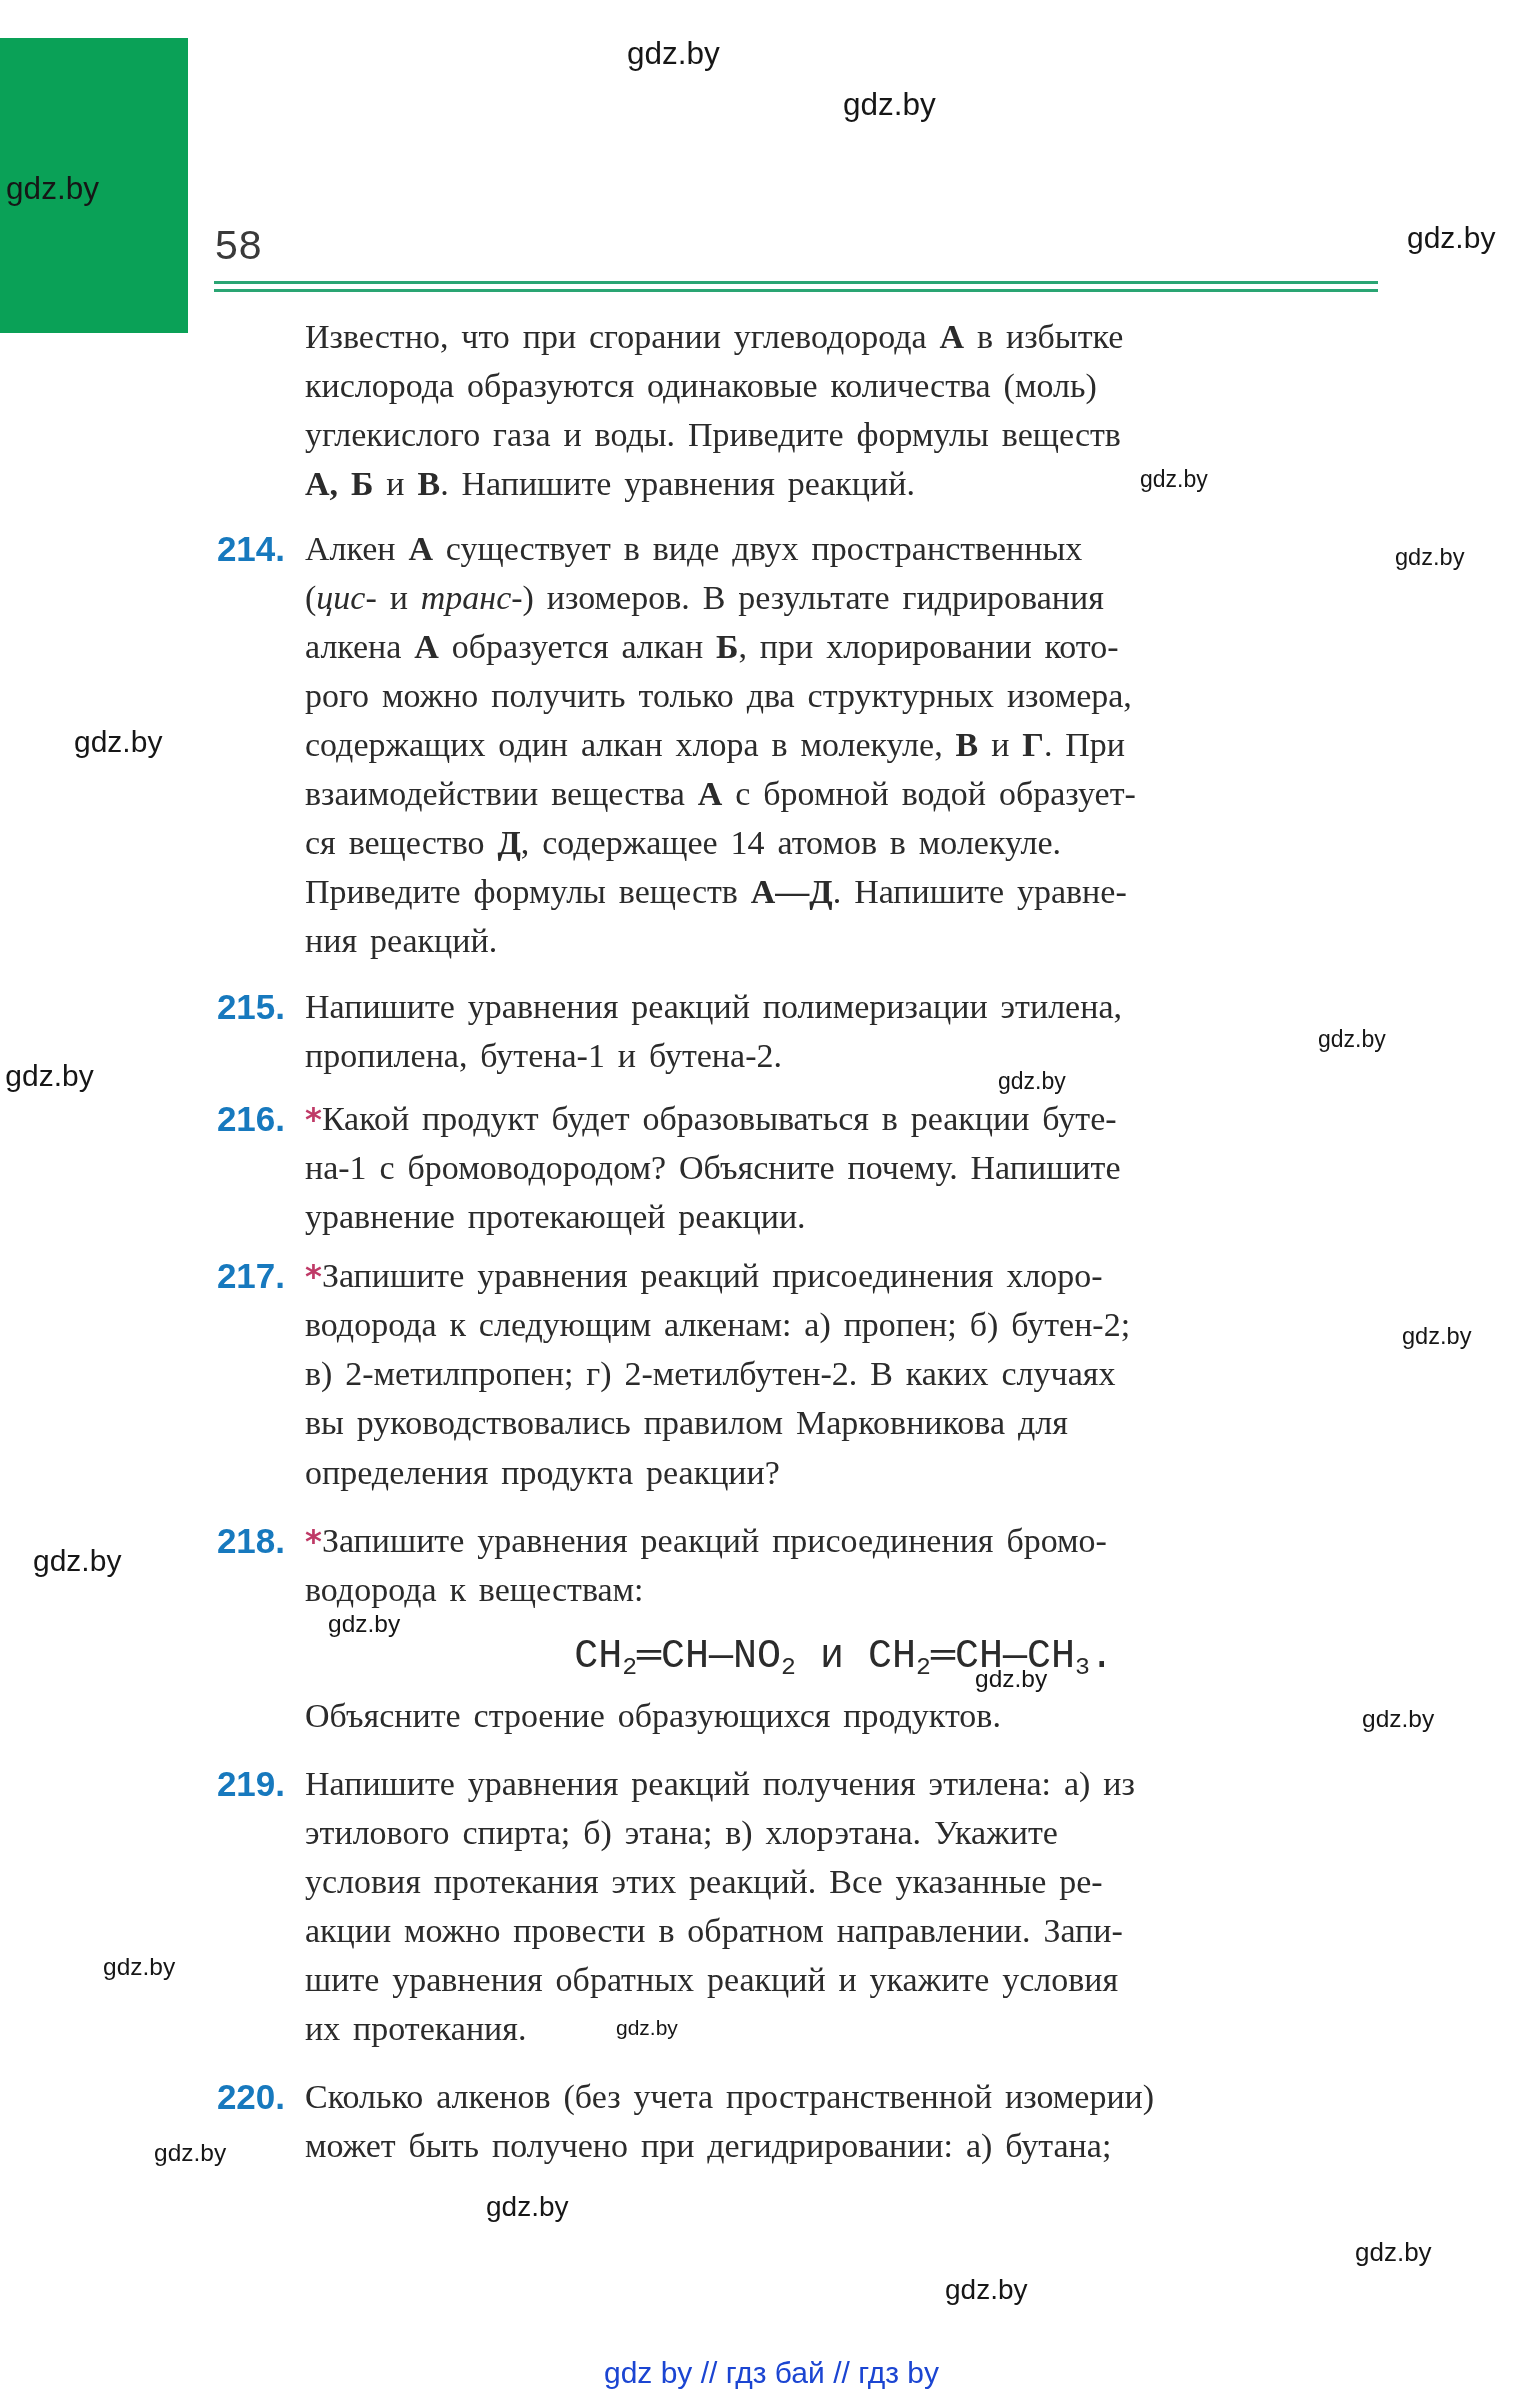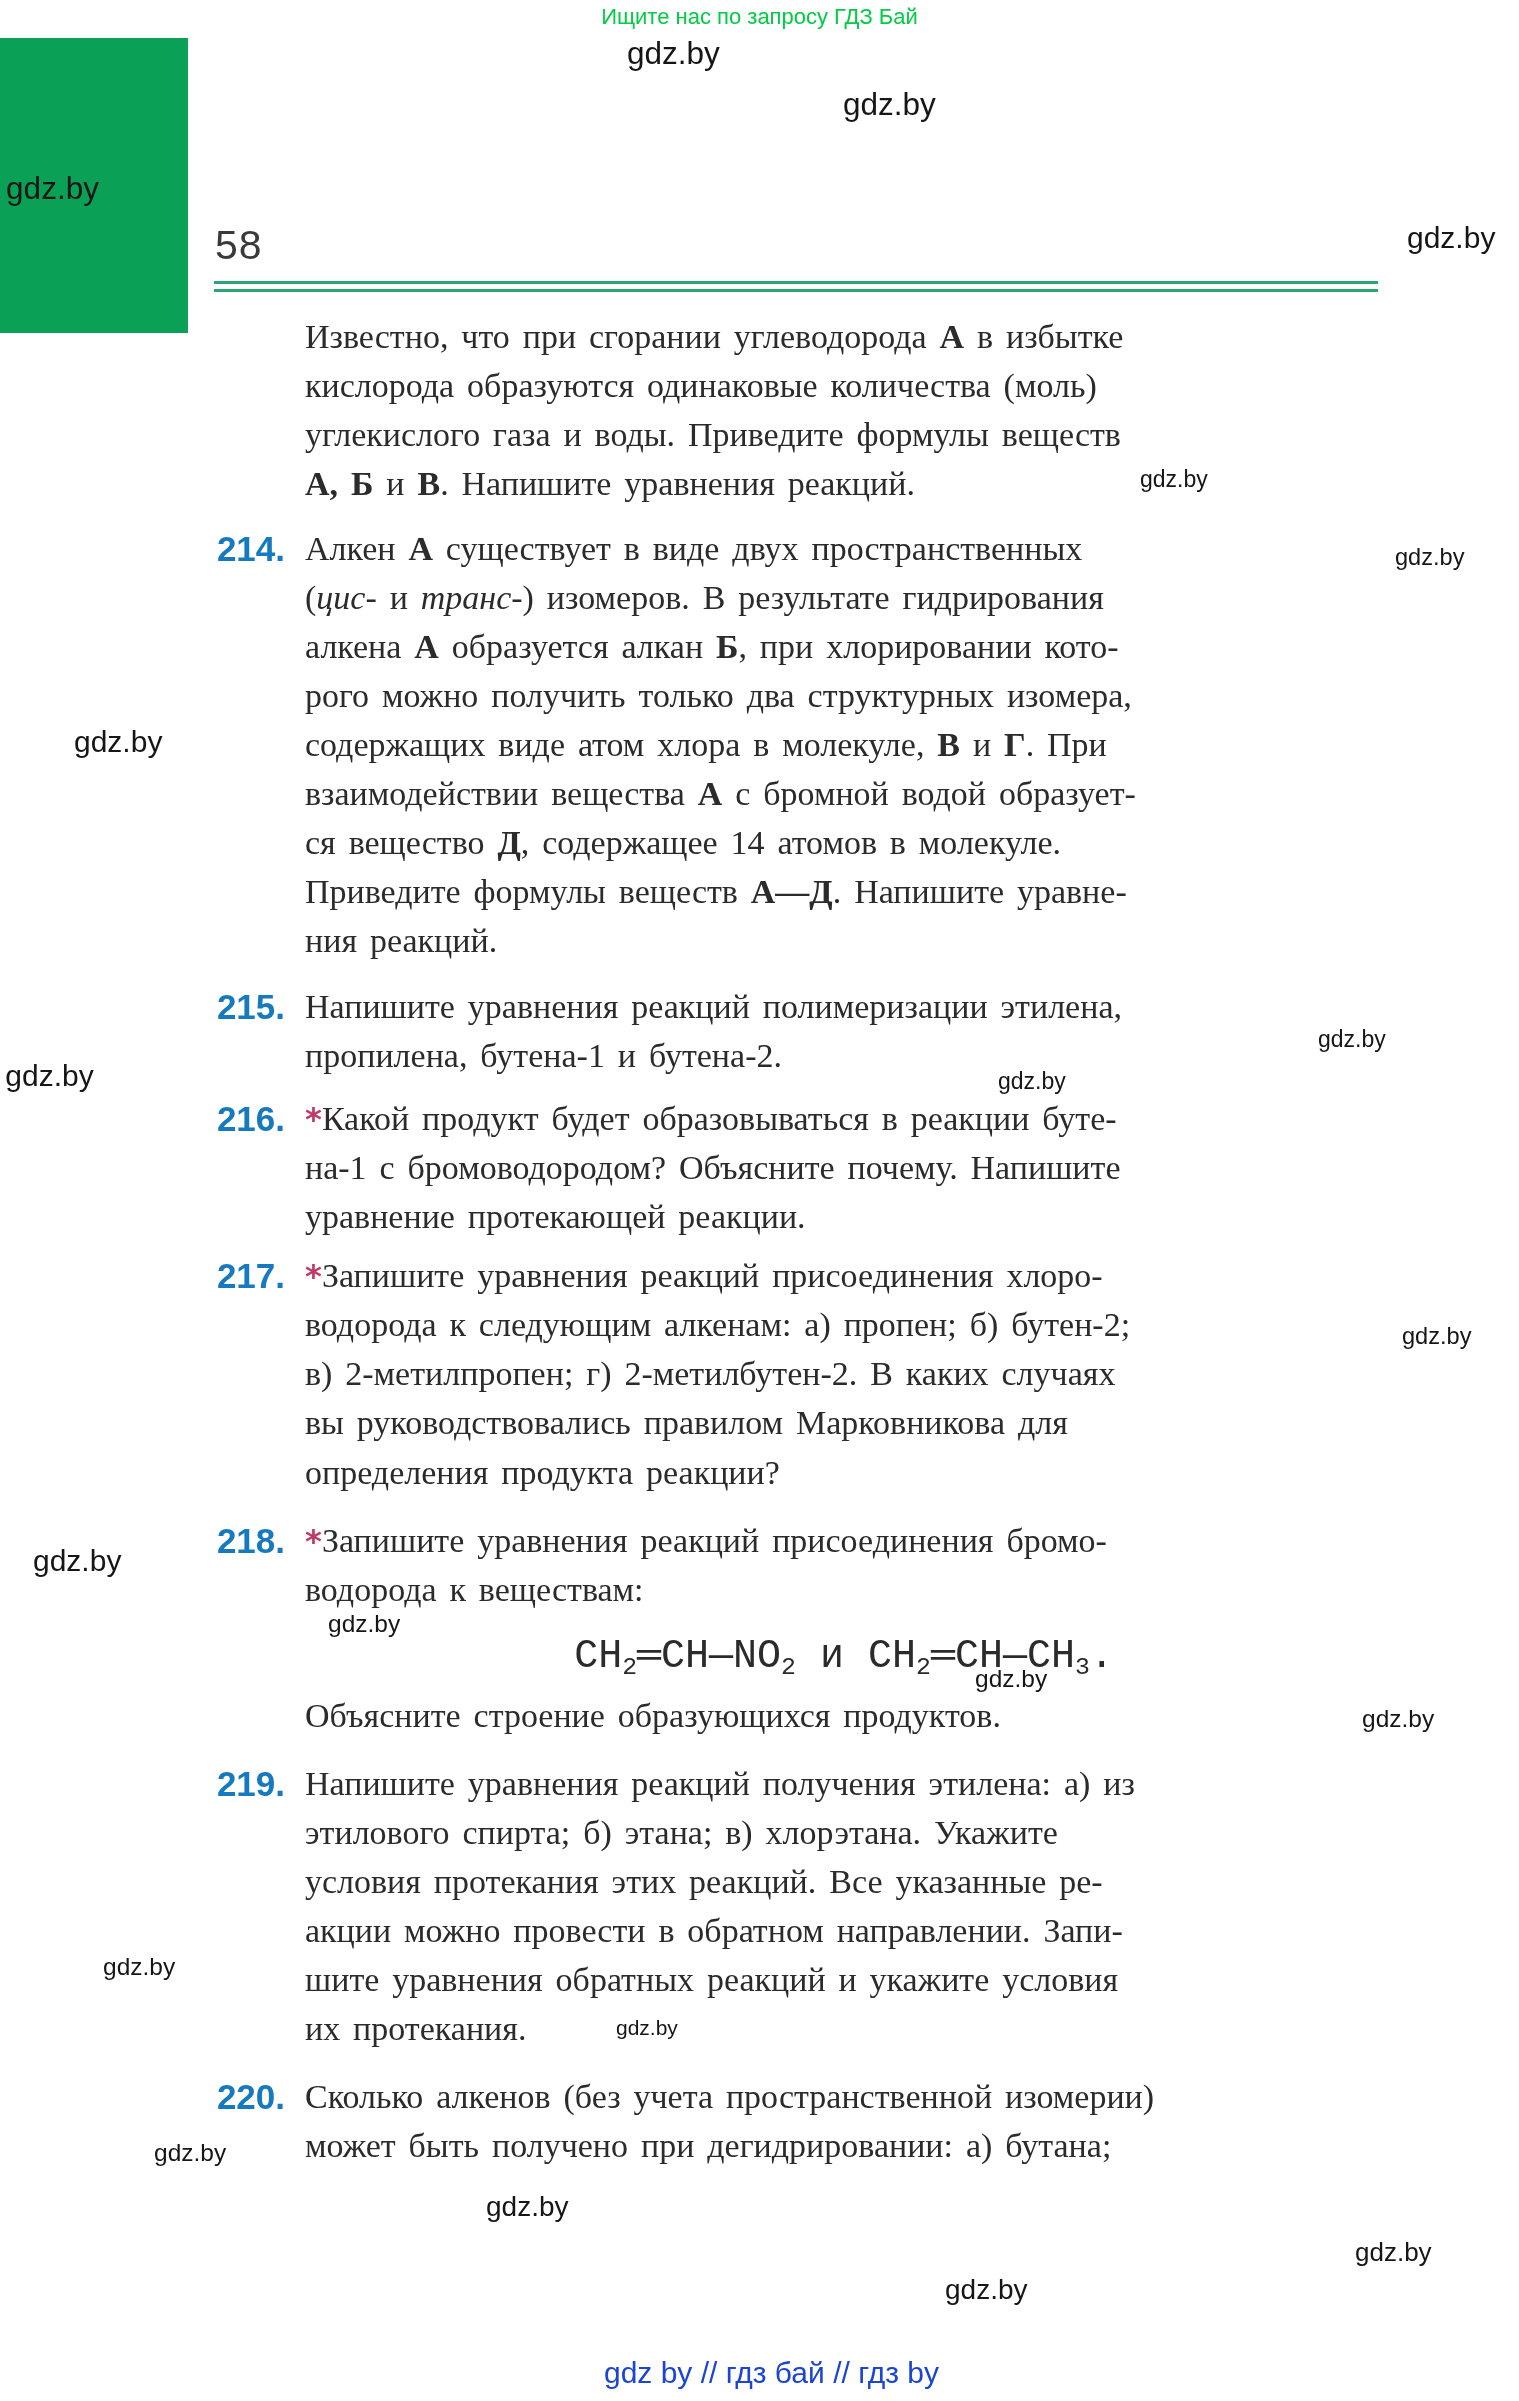--- a/index.html
+++ b/index.html
@@ -41,37 +41,36 @@
   #copyright{left:0; top:2232px; width:100%; text-align:center;
     font-family:"Liberation Sans",sans-serif; font-size:41px; color:var(--pink);}
   #footer-links{left:12px; top:2356px; width:100%; text-align:center;
     font-family:Liberation Sans, sans-serif; font-size:30px; font-weight:500;
     color:var(--link);}
 </style>
 </head>
 <body>
 
 <div id="page">
-  <div class="abs" id="promo">Ищите нас по запросу ГДЗ Бай</div>
   <div class="abs" id="green-banner"></div>
   <div class="abs" id="page-num">58</div>
   <div class="abs rule" style="top:281px"></div>
   <div class="abs rule" style="top:289px"></div>
 
   <div id="content">
       <div class="abs tline" style="top: 312px;"><span>Известно, что при сгорании углеводорода </span><span class="b">А</span><span> в избытке</span></div>
       <div class="abs tline" style="top: 361px;"><span>кислорода образуются одинаковые количества (моль)</span></div>
       <div class="abs tline" style="top: 410px;"><span>углекислого газа и воды. Приведите формулы веществ</span></div>
       <div class="abs tline" style="top: 459px;"><span class="b">А, Б</span><span> и </span><span class="b">В</span><span>. Напишите уравнения реакций.</span></div>
       <div class="abs pnum" style="top: 524px;">214.</div>
       <div class="abs tline" style="top: 524px;"><span>Алкен </span><span class="b">А</span><span> существует в виде двух пространственных</span></div>
       <div class="abs tline" style="top: 573px;"><span>(</span><span class="i">цис-</span><span> и </span><span class="i">транс-</span><span>) изомеров. В результате гидрирования</span></div>
       <div class="abs tline" style="top: 622px;"><span>алкена </span><span class="b">А</span><span> образуется алкан </span><span class="b">Б</span><span>, при хлорировании кото-</span></div>
       <div class="abs tline" style="top: 671px; text-align: center;"><span>рого можно получить только два структурных изомера,</span></div>
-      <div class="abs tline" style="top: 720px;"><span>содержащих виде атом хлора в молекуле, </span><span class="b">В</span><span> и </span><span class="b">Г</span><span>. При</span></div>
+      <div class="abs tline" style="top: 720px;"><span>содержащих один алкан хлора в молекуле, </span><span class="b">В</span><span> и </span><span class="b">Г</span><span>. При</span></div>
       <div class="abs tline" style="top: 769px;"><span>взаимодействии вещества </span><span class="b">А</span><span> с бромной водой образует-</span></div>
       <div class="abs tline" style="top: 818px;"><span>ся вещество </span><span class="b">Д</span><span>, содержащее 14 атомов в молекуле.</span></div>
       <div class="abs tline" style="top: 867px;"><span>Приведите формулы веществ </span><span class="b">А—Д</span><span>. Напишите уравне-</span></div>
       <div class="abs tline" style="top: 916px;"><span>ния реакций.</span></div>
       <div class="abs pnum" style="top: 982px;">215.</div>
       <div class="abs tline" style="top: 982px;"><span>Напишите уравнения реакций полимеризации этилена,</span></div>
       <div class="abs tline" style="top: 1031px;"><span>пропилена, бутена-1 и бутена-2.</span></div>
       <div class="abs pnum" style="top: 1094px;">216.</div>
       <div class="abs tline" style="top: 1094px;"><span class="star">*</span><span>Какой продукт будет образовываться в реакции буте-</span></div>
       <div class="abs tline" style="top: 1143px;"><span>на-1 с бромоводородом? Объясните почему. Напишите</span></div>

